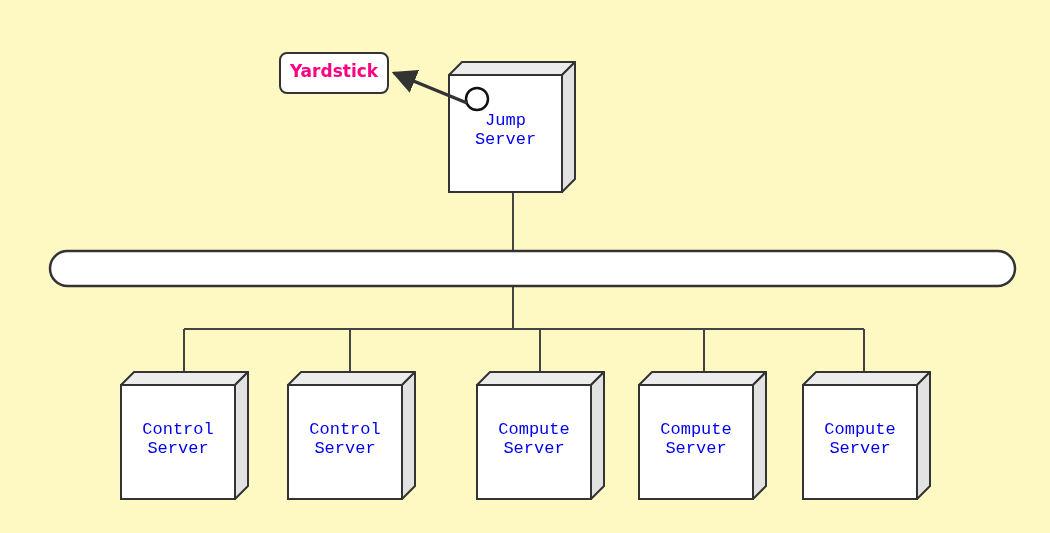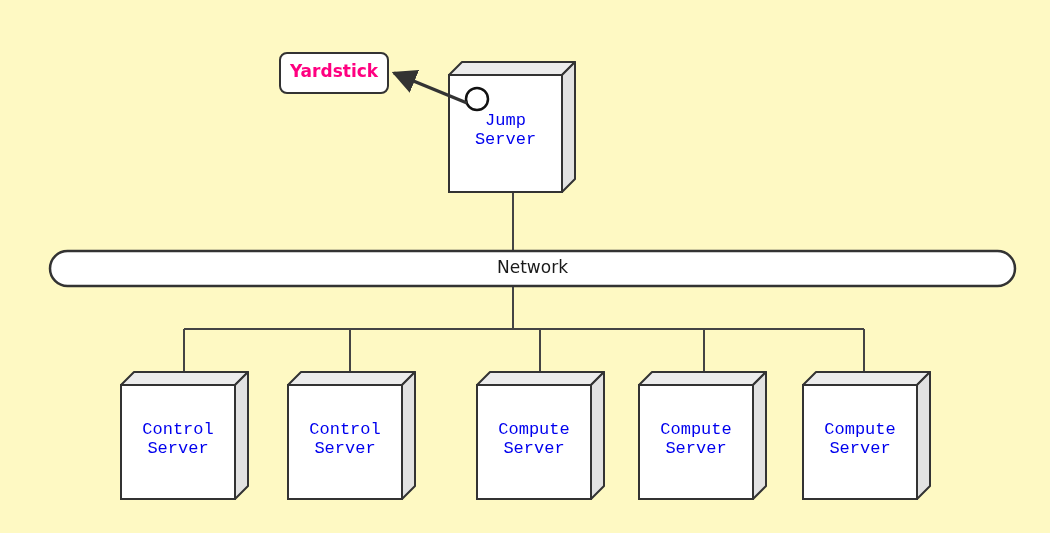--- a/index.html
+++ b/index.html
@@ -112,21 +112,20 @@
       <polygon points="917,385 930,372 930,486 917,499" fill="#e2e2e2" stroke="#333333" stroke-width="2" stroke-linejoin="round"></polygon>
       <rect x="803" y="385" width="114" height="114" fill="#ffffff" stroke="#333333" stroke-width="2"></rect>
     </g>
   </svg>
 
   <div class="node-label label-yardstick" style="left:280px; top:62px; width:108px;">Yardstick</div>
 
   <div class="node-label label-server" style="left:449px; top:111px; width:113px;">Jump
 Server</div>
 
-  <div class="node-label label-network" style="left:50px; top:258px; width:965px;">Network</div>
 
   <div class="node-label label-server" style="left:121px; top:420px; width:114px;">Control
 Server</div>
 
   <div class="node-label label-server" style="left:288px; top:420px; width:114px;">Control
 Server</div>
 
   <div class="node-label label-server" style="left:477px; top:420px; width:114px;">Compute
 Server</div>
 

